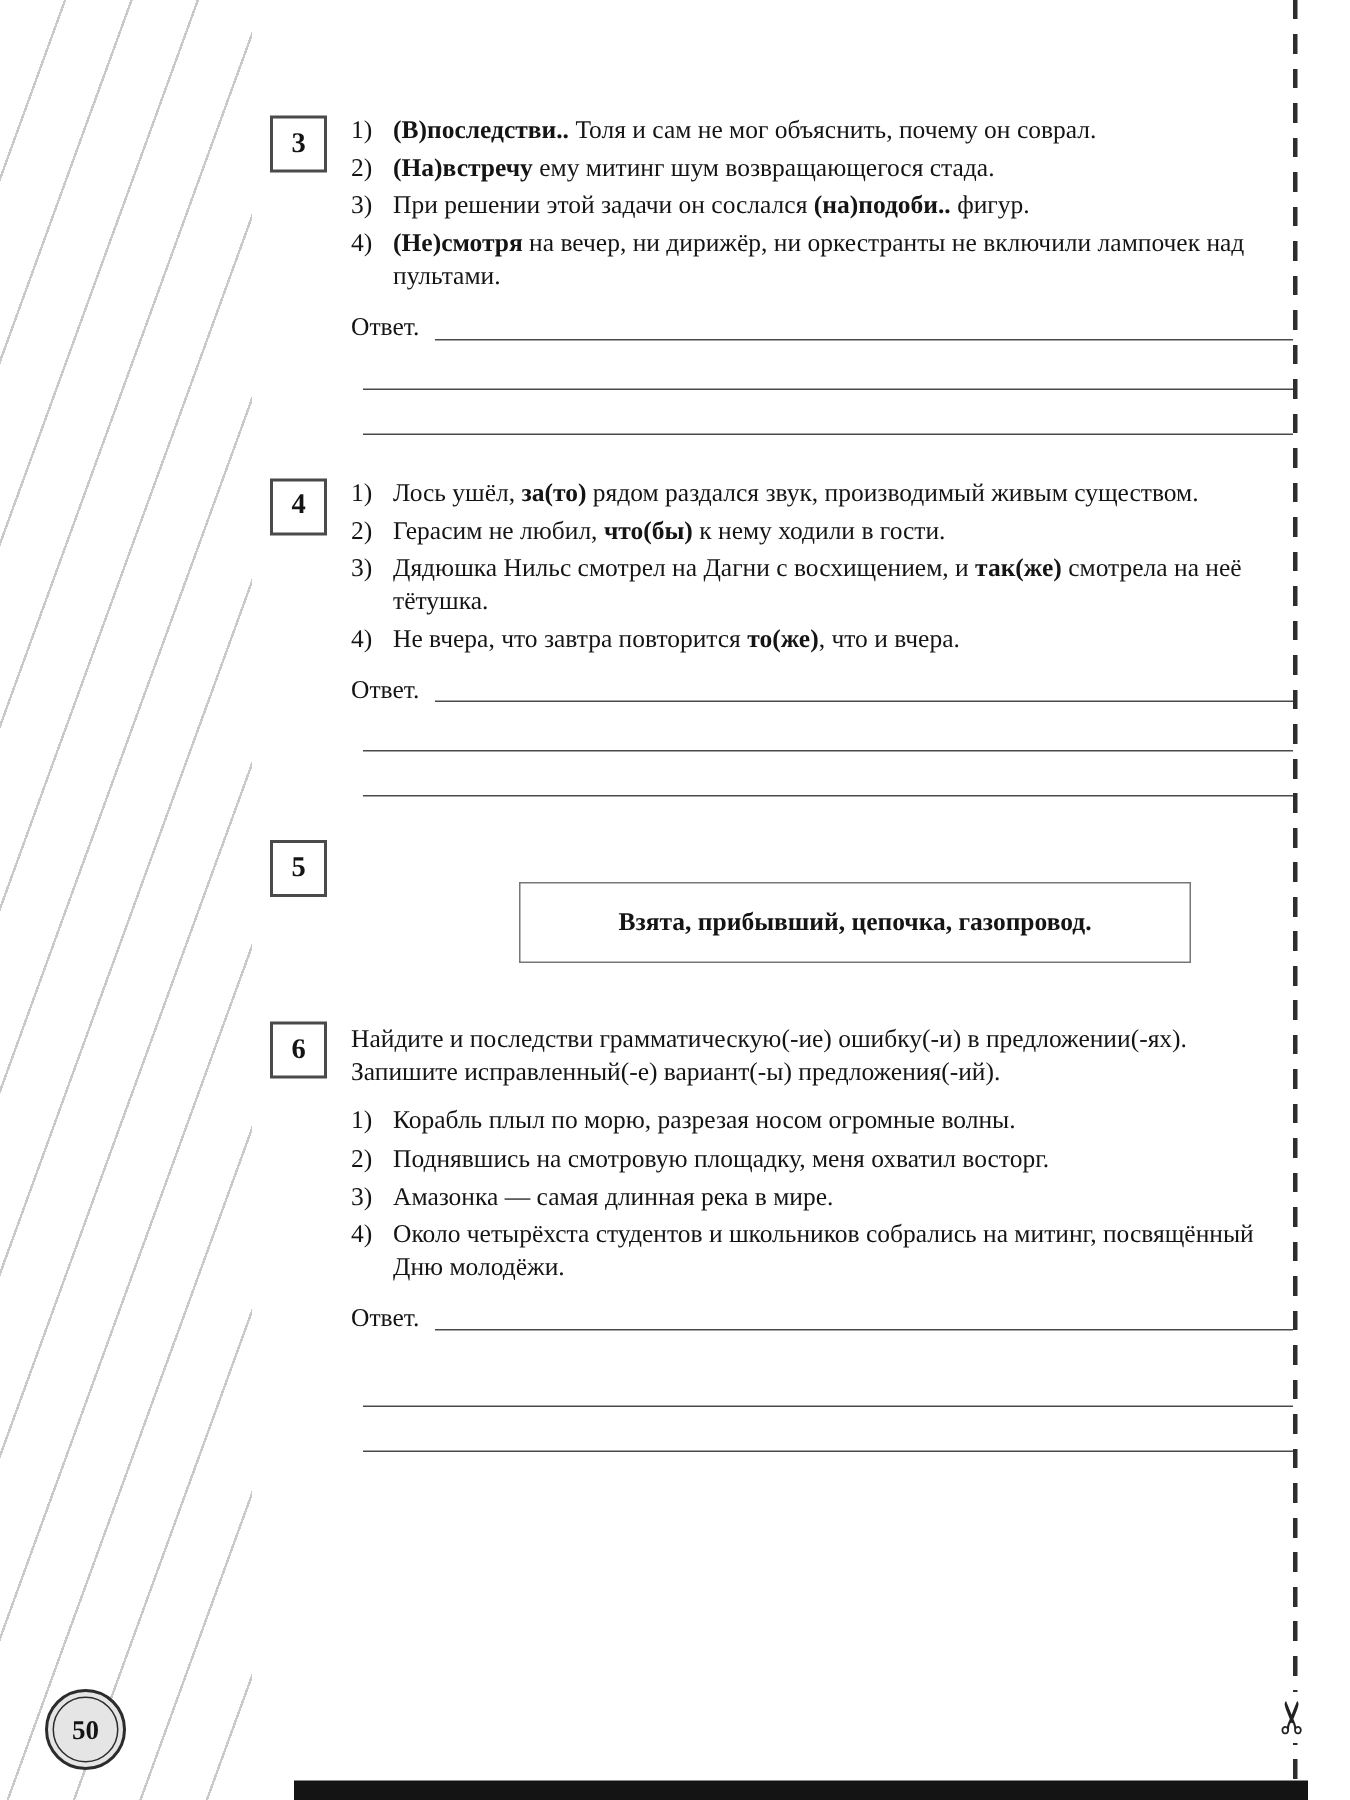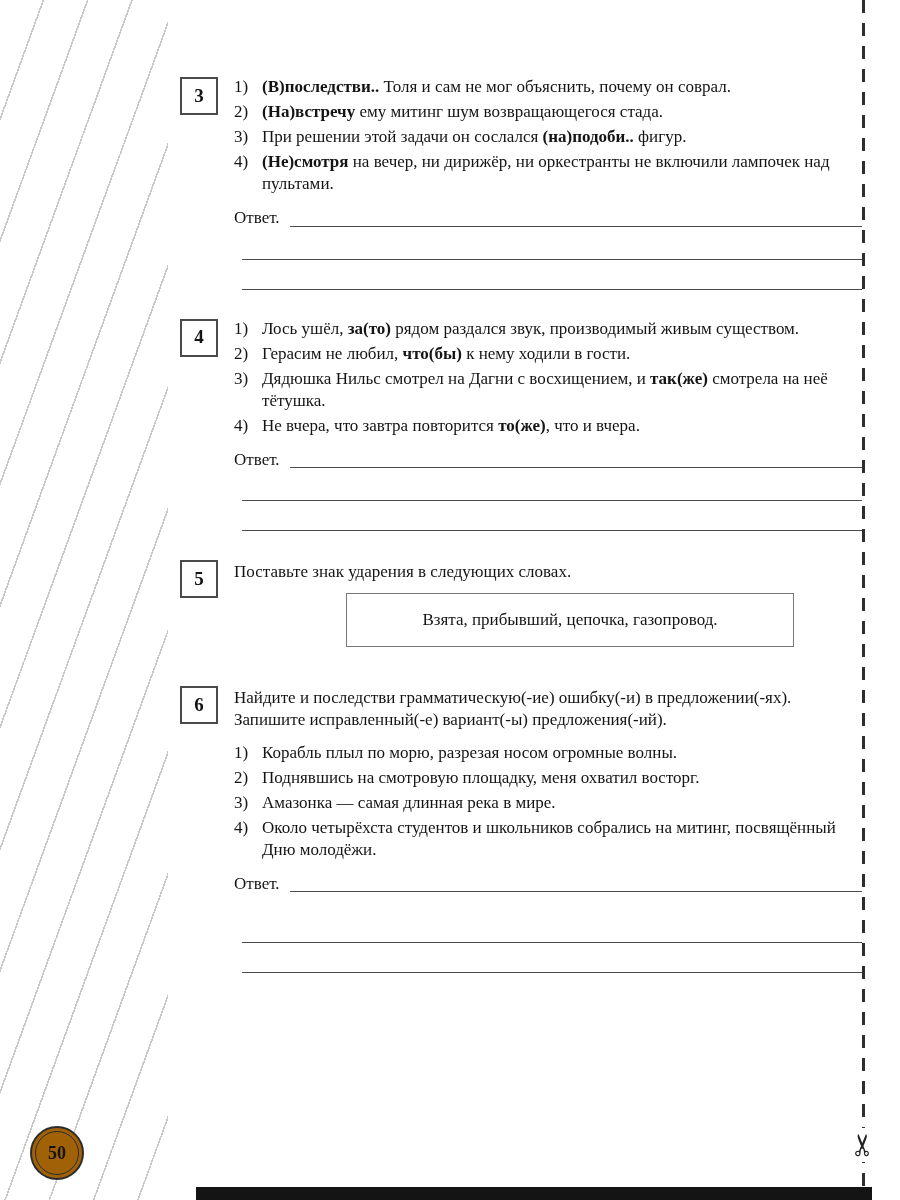--- a/index.html
+++ b/index.html
@@ -17,21 +17,21 @@
     position:absolute;left:862px;top:0;width:2.5px;height:1200px;
     background:repeating-linear-gradient(to bottom,#2e2e2e 0 13px,transparent 13px 23px);
   }
   .scissors{
     position:absolute;left:846px;top:1128px;width:34px;height:34px;
     font-family:"DejaVu Sans", sans-serif;font-size:30px;color:#222;
     transform:rotate(-90deg);line-height:34px;text-align:center;background:#fff;
   }
   .bottombar{position:absolute;left:196px;top:1187px;width:676px;height:13px;background:#141414;}
   
-  .badge{position:absolute;left:30px;top:1126px;width:50px;height:50px;border:2px solid #2c2c2c;border-radius:50%;background:#a16207;}
+  .badge{position:absolute;left:30px;top:1126px;width:50px;height:50px;border:2px solid #2c2c2c;border-radius:50%;background:#e5e5e5;}
   .badge .inner{position:absolute;inset:3px;border:1.5px solid #2c2c2c;border-radius:50%;display:flex;align-items:center;justify-content:center;font-size:18px;font-weight:bold;}
   
   .content{position:absolute;left:180px;top:76px;width:682px;font-size:17px;line-height:1.3;}
   .task{display:flex;gap:16px;margin-bottom:28px;}
   .qnum{
     flex:0 0 34px;width:34px;height:34px;border:2px solid #4a4a4a;
     display:flex;align-items:center;justify-content:center;
     font-weight:bold;font-size:19px;margin-top:1px;
   }
   .tbody{flex:1;min-width:0;}
@@ -39,22 +39,22 @@
   .items{margin:0;}
   .item{display:flex;margin-bottom:3px;}
   .inum{flex:0 0 28px;}
   .itext{flex:1;min-width:0;}
   .answer-row{display:flex;margin-top:12px;}
   .alabel{white-space:nowrap;padding-right:10px;}
   .aline{flex:1;border-bottom:1px solid #4a4a4a;margin-bottom:3px;}
   .xline{height:29px;border-bottom:1px solid #4a4a4a;margin-left:8px;}
   .xline.gap{margin-top:18px;}
   .word-box{
-    border:1.2px solid #777;margin:4px 0 10px 112px;width:448px;
-    padding:15px 18px;text-align:center;font-weight:normal;box-sizing:border-box;
+    border:1.2px solid #777;margin:29px 0 10px 112px;width:448px;
+    padding:15px 18px;text-align:center;font-weight:bold;box-sizing:border-box;
   }
   b{font-weight:bold;}
 </style>
 </head>
 <body>
 
 <div class="hatch"></div>
 <div class="cutline"></div>
 <div class="scissors">✂</div>
 <div class="bottombar"></div>
@@ -121,21 +121,20 @@
         <span class="aline"></span>
       </div>
       <div class="xline"></div>
       <div class="xline"></div>
     </div>
   </section>
 
   <section class="task">
     <div class="qnum">5</div>
     <div class="tbody">
-      <p class="prompt">Поставьте знак ударения в следующих словах.</p>
       <div class="word-box">
         <span>Взята, прибывший, цепочка, газопровод.</span>
       </div>
     </div>
   </section>
 
   <section class="task">
     <div class="qnum">6</div>
     <div class="tbody">
       <p class="prompt">Найдите и последстви грамматическую(-ие) ошибку(-и) в предложении(-ях). Запишите исправленный(-е) вариант(-ы) предложения(-ий).</p>

